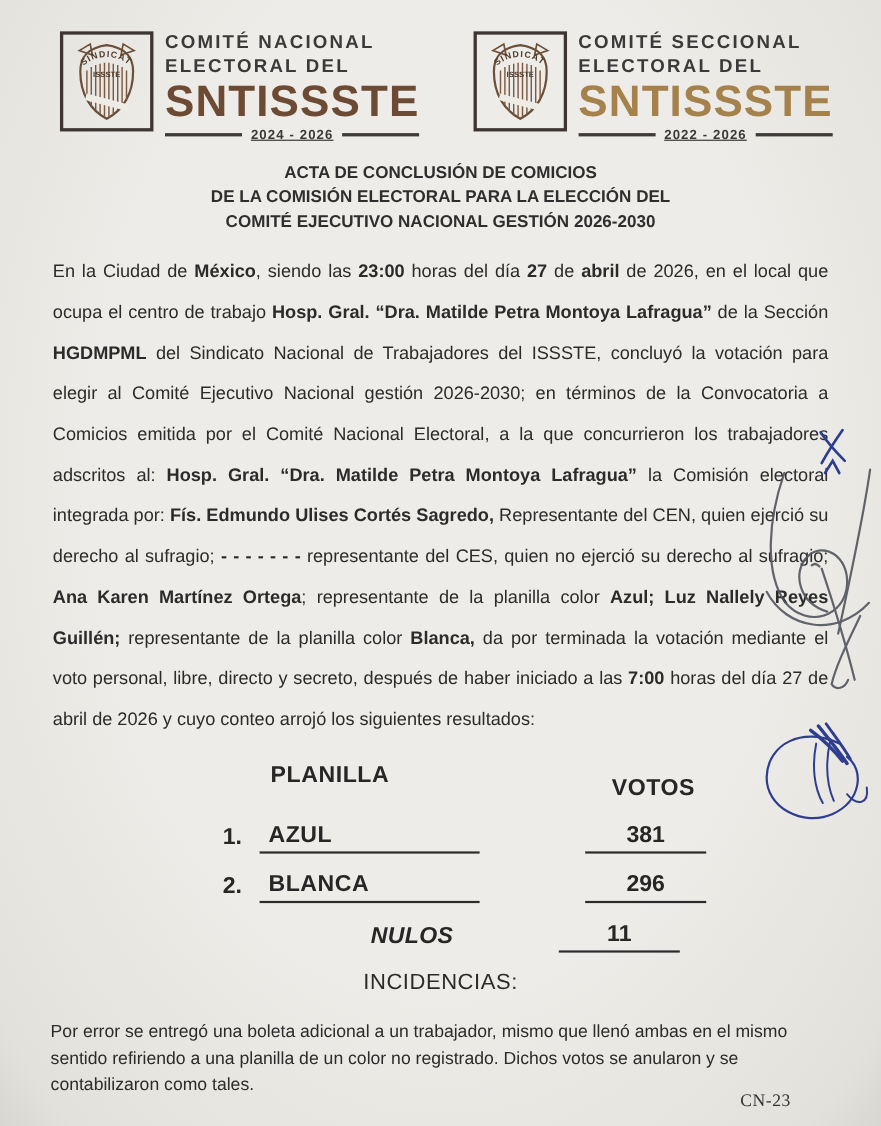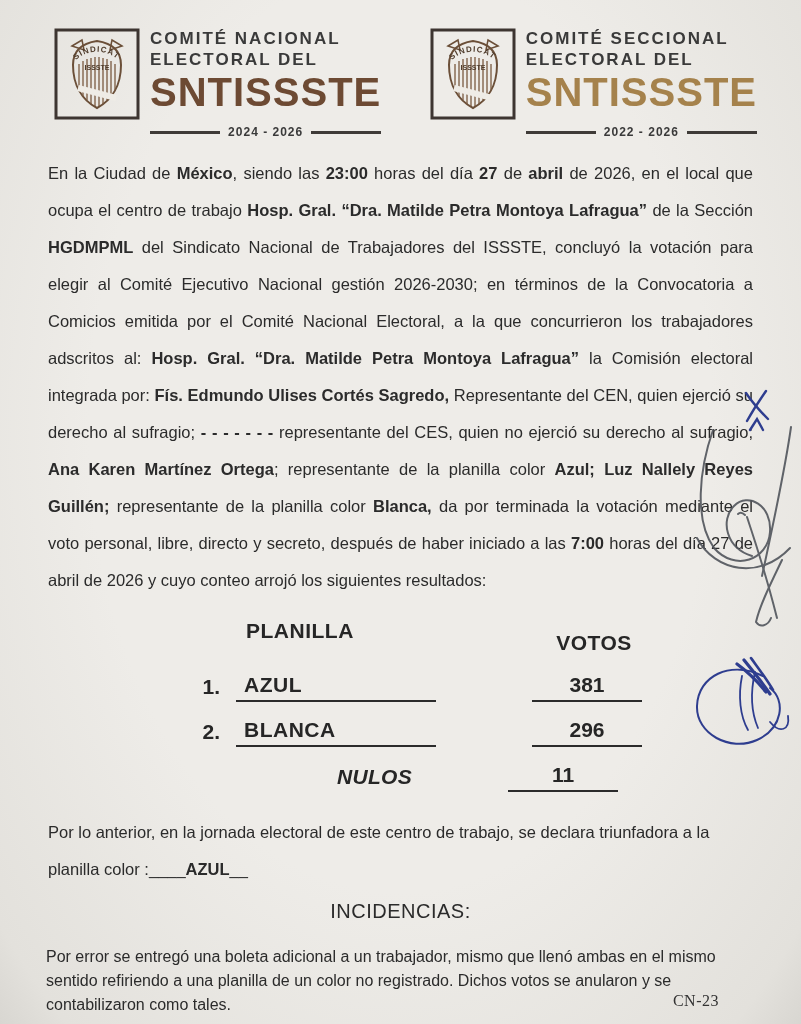--- a/index.html
+++ b/index.html
@@ -15,21 +15,21 @@
   }
   
   .logos{display:flex;justify-content:space-between;padding:28px 44px 0 54px;}
   .logo{display:flex;align-items:flex-start;gap:10px;}
   .emblem-box{flex:0 0 auto;}
   .logo-text{display:flex;flex-direction:column;}
   .org-line{font-weight:bold;font-size:17px;line-height:21px;letter-spacing:2px;color:#3a3a3a;}
   .acronym{font-weight:bold;font-size:40px;line-height:42px;letter-spacing:1px;margin-top:1px;}
   .acronym.brown{color:#6d4a33;}
   .acronym.gold{color:#a5824c;}
-  .term-row{display:flex;align-items:center;gap:8px;margin-top:12px;}
+  .term-row{display:flex;align-items:center;gap:8px;margin-top:2px;text-decoration:underline;}
   .term-rule{height:3px;background:#3f3b38;flex:1;}
   .term-text{font-weight:bold;font-size:12px;color:#3a3a3a;letter-spacing:1px;}
   
   .doc-title{margin-top:18px;text-align:center;font-weight:bold;font-size:15.5px;line-height:22px;color:#2e2e2e;}
   
   .body-par{margin:16px 48px 0 48px;text-align:justify;font-size:16.5px;line-height:37px;color:#2b2b2b;}
   .body-par b, .closing-par b{font-weight:bold;}
   
   .results{margin:20px 0 0 120px;width:560px;font-size:21px;font-weight:bold;color:#262626;}
   .res-header{display:flex;margin-bottom:18px;}
@@ -109,20 +109,25 @@
         <span class="acronym gold">SNTISSSTE</span>
         <span class="term-row">
           <span class="term-rule"></span>
           <span class="term-text">2022 - 2026</span>
           <span class="term-rule"></span>
         </span>
       </span>
     </div>
   </div>
 
+  <div class="doc-title">
+    <div>ACTA DE CONCLUSIÓN DE COMICIOS</div>
+    <div>DE LA COMISIÓN ELECTORAL PARA LA ELECCIÓN DEL</div>
+    <div>COMITÉ EJECUTIVO NACIONAL GESTIÓN 2026-2030</div>
+  </div>
 
   <p class="body-par"><span>En la Ciudad de </span><b>México</b><span>, siendo las </span><b>23:00</b><span> horas del día </span><b>27</b><span> de </span><b>abril</b><span> de 2026, en el local que ocupa el centro de trabajo </span><b>Hosp. Gral. “Dra. Matilde Petra Montoya Lafragua”</b><span> de la Sección </span><b>HGDMPML</b><span> del Sindicato Nacional de Trabajadores del ISSSTE, concluyó la votación para elegir al Comité Ejecutivo Nacional gestión 2026-2030; en términos de la Convocatoria a Comicios emitida por el Comité Nacional Electoral, a la que concurrieron los trabajadores adscritos al: </span><b>Hosp. Gral. “Dra. Matilde Petra Montoya Lafragua”</b><span> la Comisión electoral integrada por: </span><b>Fís. Edmundo Ulises Cortés Sagredo,</b><span> Representante del CEN, quien ejerció su derecho al sufragio; </span><b>- - - - - - -</b><span> representante del CES, quien no ejerció su derecho al sufragio; </span><b>Ana Karen Martínez Ortega</b><span>; representante de la planilla color </span><b>Azul; Luz Nallely Reyes Guillén;</b><span> representante de la planilla color </span><b>Blanca,</b><span> da por terminada la votación mediante el voto personal, libre, directo y secreto, después de haber iniciado a las </span><b>7:00</b><span> horas del día 27 de abril de 2026 y cuyo conteo arrojó los siguientes resultados:</span></p>
 
   <div class="results">
     <div class="res-header">
       <span class="h-planilla">PLANILLA</span>
       <span class="h-votos">VOTOS</span>
     </div>
     <div class="res-row">
       <span class="col-num">1.</span>
@@ -133,21 +138,20 @@
       <span class="col-num">2.</span>
       <span class="col-name">BLANCA</span>
       <span class="col-votes">296</span>
     </div>
     <div class="res-row sum">
       <span class="col-label">NULOS</span>
       <span class="col-votes">11</span>
     </div>
   </div>
 
-  <p class="closing-par"><span>Por lo anterior, en la jornada electoral de este centro de trabajo, se declara triunfadora a la planilla color :____</span><b>AZUL</b><span>__</span></p>
 
   <div class="incid-heading">INCIDENCIAS:</div>
 
   <p class="incid-par">Por error se entregó una boleta adicional a un trabajador, mismo que llenó ambas en el mismo sentido refiriendo a una planilla de un color no registrado. Dichos votos se anularon y se contabilizaron como tales.</p>
 
   <div class="footer-code">CN-23</div>
 
   <svg class="ink-overlay" viewBox="0 0 801 1024">
 
     <g stroke="#2e3d8f" stroke-width="2.4" fill="none" stroke-linecap="round">

